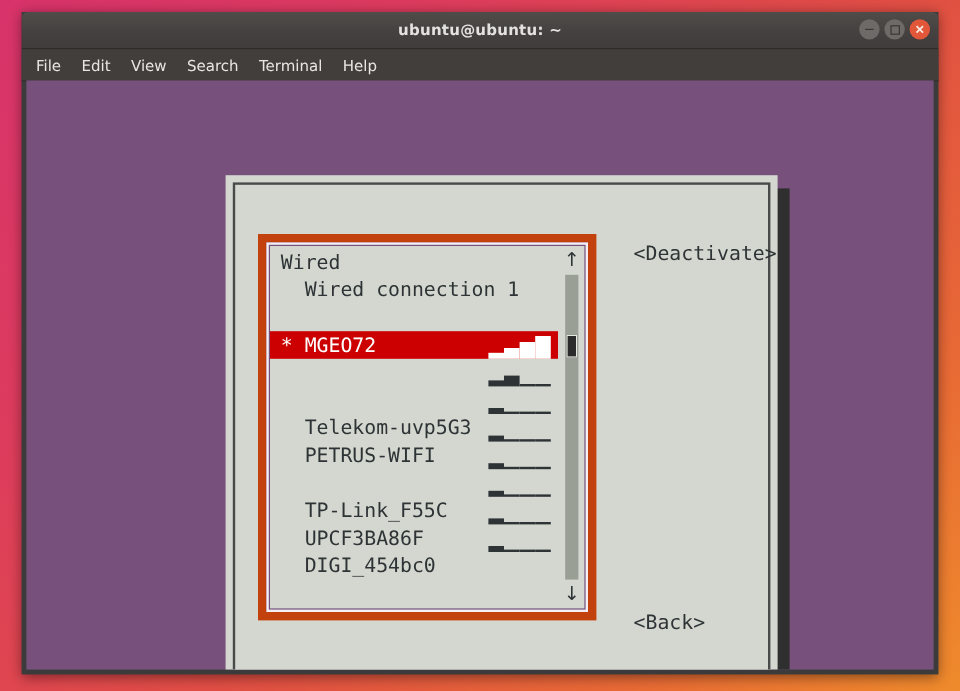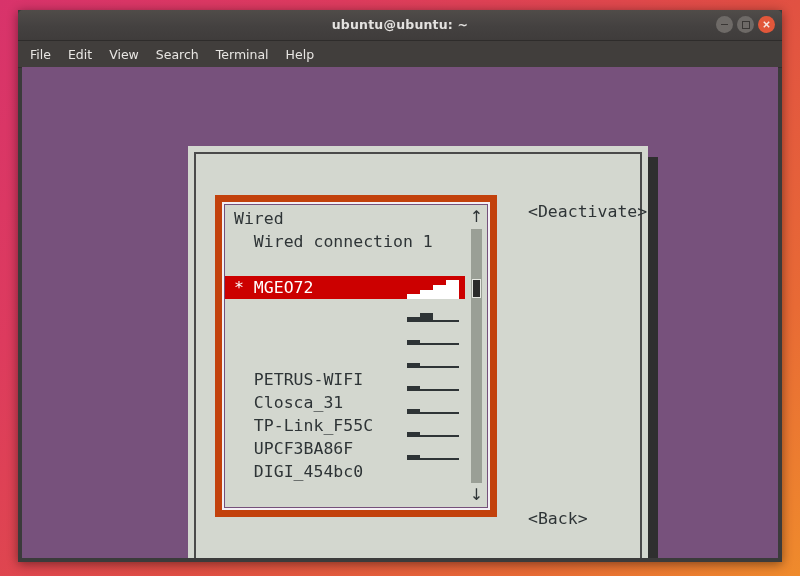--- a/index.html
+++ b/index.html
@@ -293,23 +293,23 @@
           <div id="listbox-mid">
             <div id="listbox">
 
               <div id="list-rows">
                   <div class="row heading"><span class="label">Wired</span></div>
                   <div class="row"><span class="label">  Wired connection 1</span></div>
                   <div class="row blank"></div>
                   <div class="row selected"><span class="label">* MGEO72</span><span class="bars"><span class="bar" style="height: 5px;"></span><span class="bar" style="height: 9px;"></span><span class="bar" style="height: 14px;"></span><span class="bar" style="height: 19px;"></span></span></div>
                   <div class="row"><span class="bars"><span class="bar" style="height: 5px;"></span><span class="bar" style="height: 9px;"></span><span class="bar off" style="height: 2px;"></span><span class="bar off" style="height: 2px;"></span></span></div>
                   <div class="row"><span class="bars"><span class="bar" style="height: 5px;"></span><span class="bar off" style="height: 2px;"></span><span class="bar off" style="height: 2px;"></span><span class="bar off" style="height: 2px;"></span></span></div>
+                  <div class="row"><span class="label">  Telekom-uvp5G3</span><span class="bars"><span class="bar" style="height: 5px;"></span><span class="bar off" style="height: 2px;"></span><span class="bar off" style="height: 2px;"></span><span class="bar off" style="height: 2px;"></span></span></div>
+                  <div class="row"><span class="label">  PETRUS-WIFI</span><span class="bars"><span class="bar" style="height: 5px;"></span><span class="bar off" style="height: 2px;"></span><span class="bar off" style="height: 2px;"></span><span class="bar off" style="height: 2px;"></span></span></div>
                   <div class="row"><span class="bars"><span class="bar" style="height: 5px;"></span><span class="bar off" style="height: 2px;"></span><span class="bar off" style="height: 2px;"></span><span class="bar off" style="height: 2px;"></span></span></div>
-                  <div class="row"><span class="label">  PETRUS-WIFI</span><span class="bars"><span class="bar" style="height: 5px;"></span><span class="bar off" style="height: 2px;"></span><span class="bar off" style="height: 2px;"></span><span class="bar off" style="height: 2px;"></span></span></div>
-                  <div class="row"><span class="label">  Closca_31</span><span class="bars"><span class="bar" style="height: 5px;"></span><span class="bar off" style="height: 2px;"></span><span class="bar off" style="height: 2px;"></span><span class="bar off" style="height: 2px;"></span></span></div>
                   <div class="row"><span class="label">  TP-Link_F55C</span><span class="bars"><span class="bar" style="height: 5px;"></span><span class="bar off" style="height: 2px;"></span><span class="bar off" style="height: 2px;"></span><span class="bar off" style="height: 2px;"></span></span></div>
                   <div class="row"><span class="label">  UPCF3BA86F</span><span class="bars"><span class="bar" style="height: 5px;"></span><span class="bar off" style="height: 2px;"></span><span class="bar off" style="height: 2px;"></span><span class="bar off" style="height: 2px;"></span></span></div>
                   <div class="row"><span class="label">  DIGI_454bc0</span><span class="bars"></span></div>
                 </div>
 
               <div id="scrollbar">
                 <div id="sb-up">↑</div>
                 <div id="sb-track">
                   <div id="sb-thumb"></div>
                 </div>

